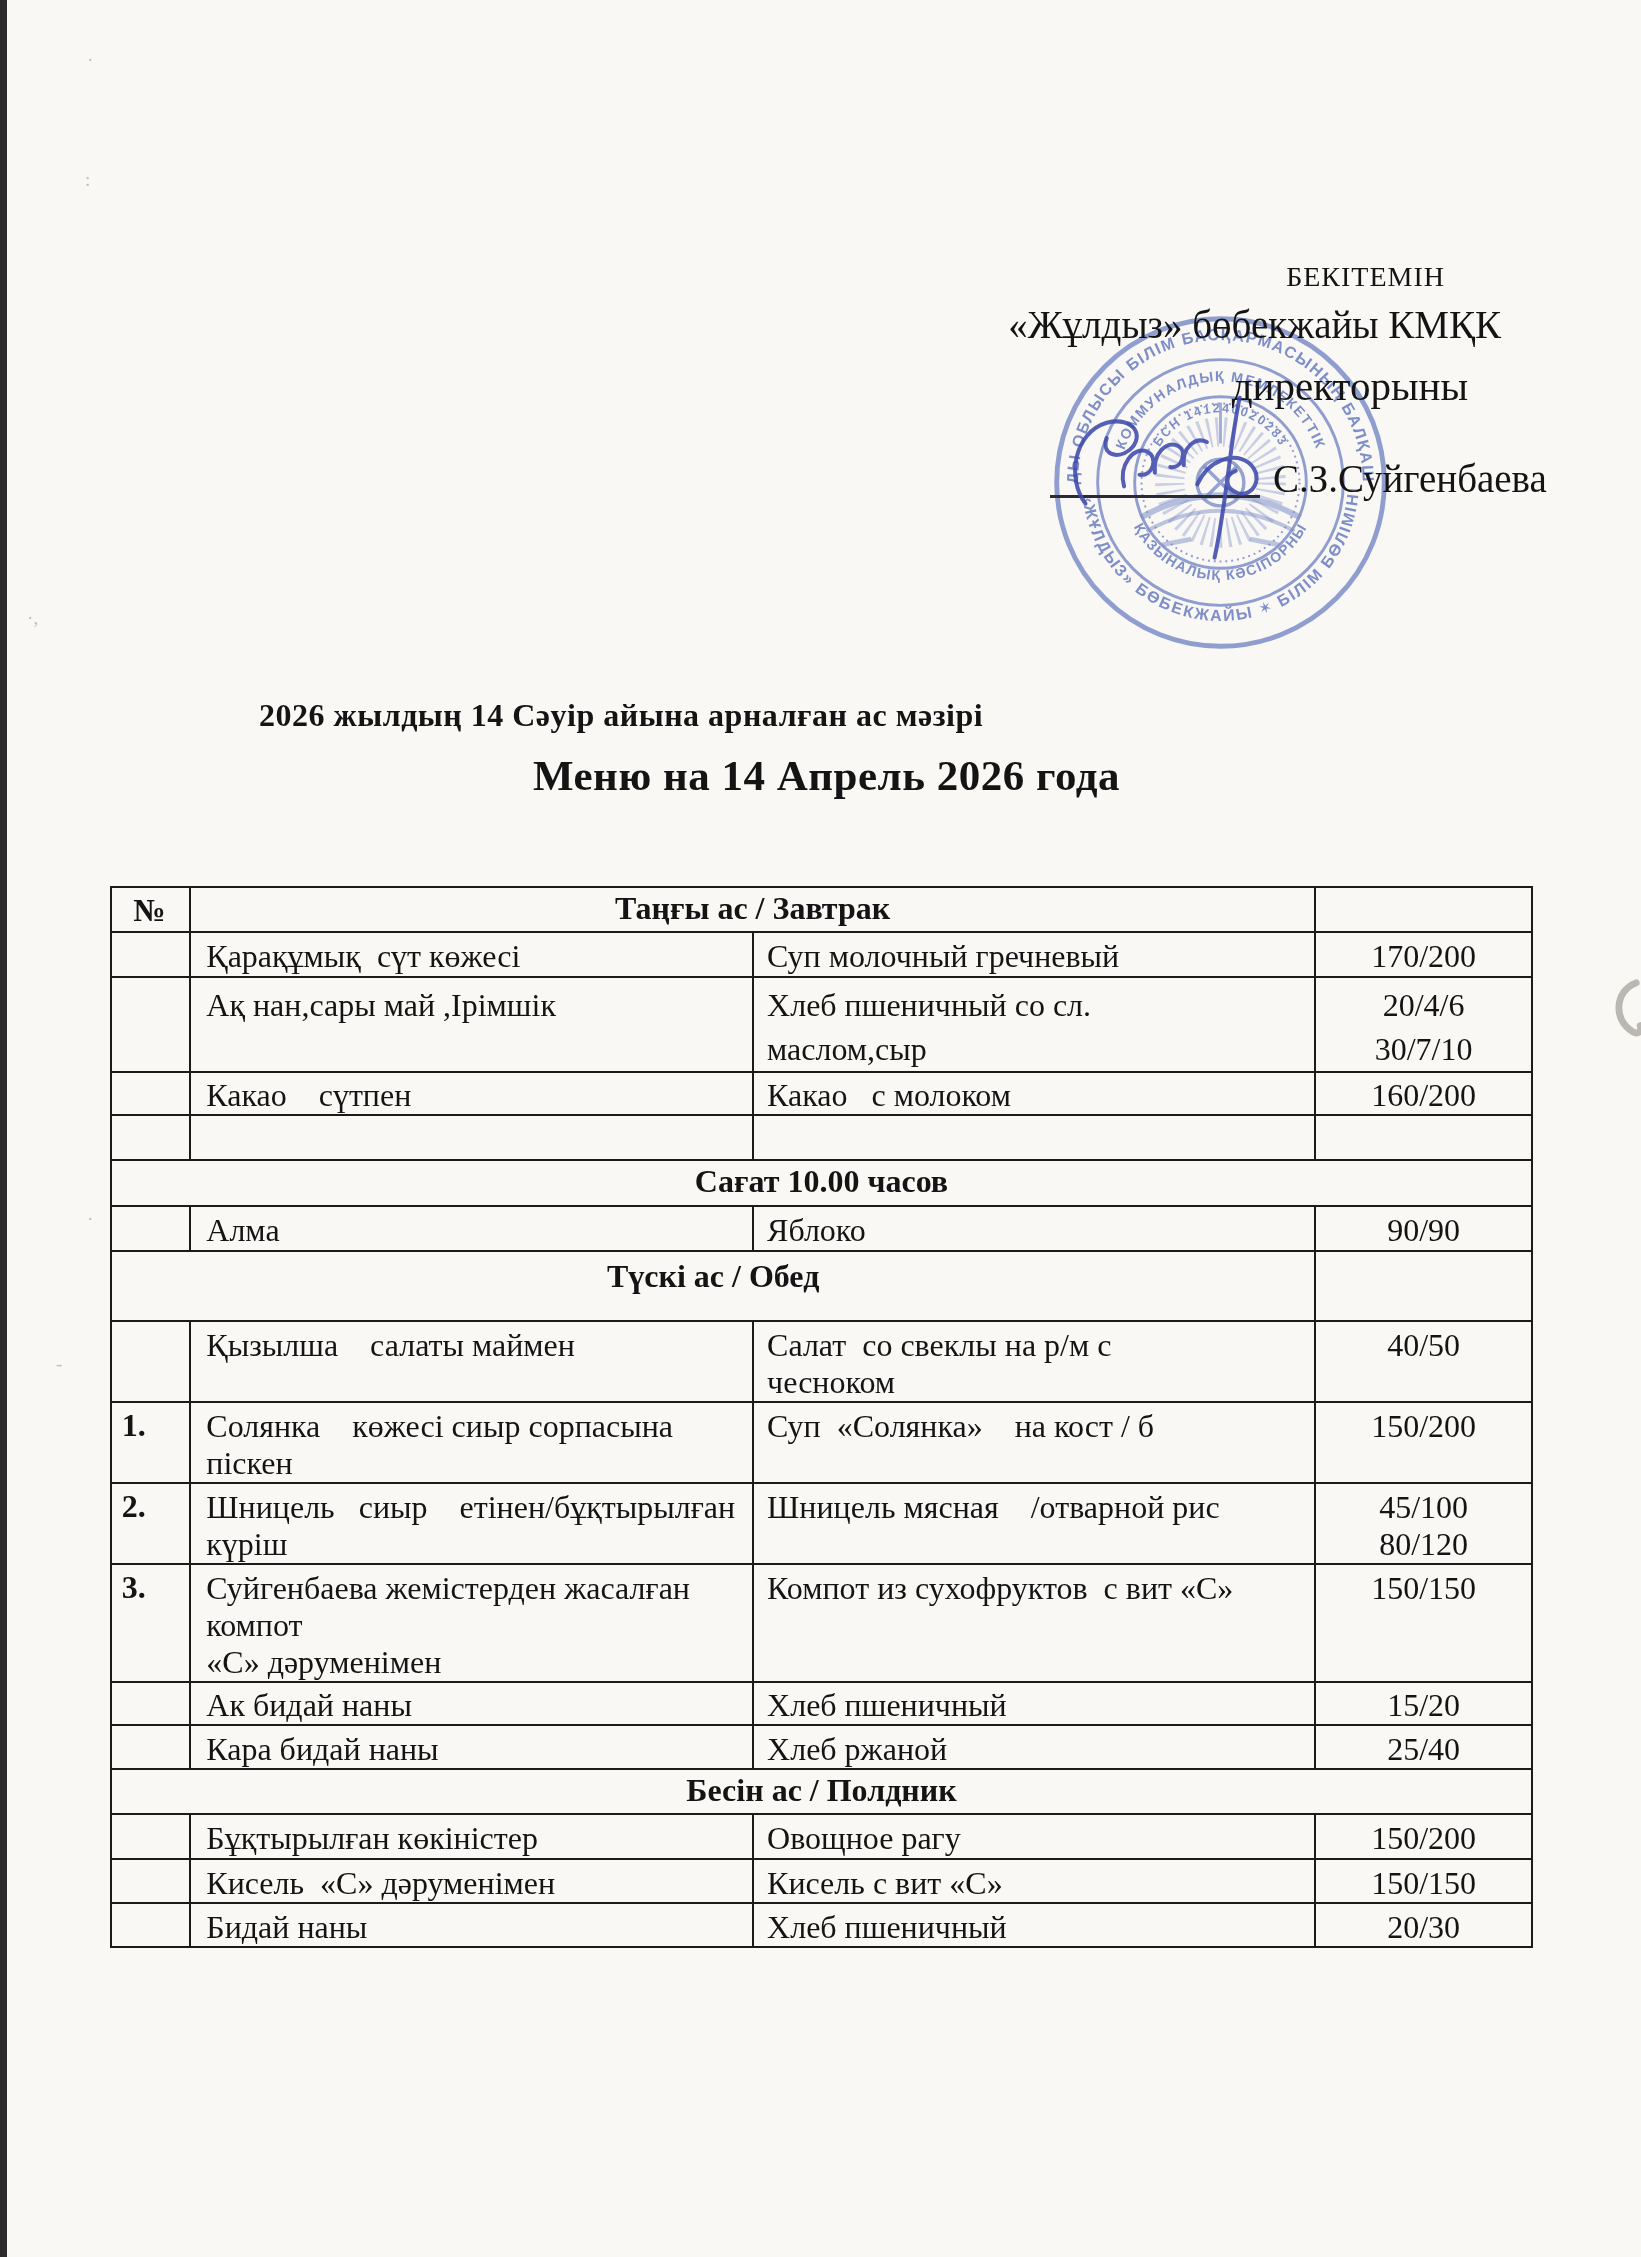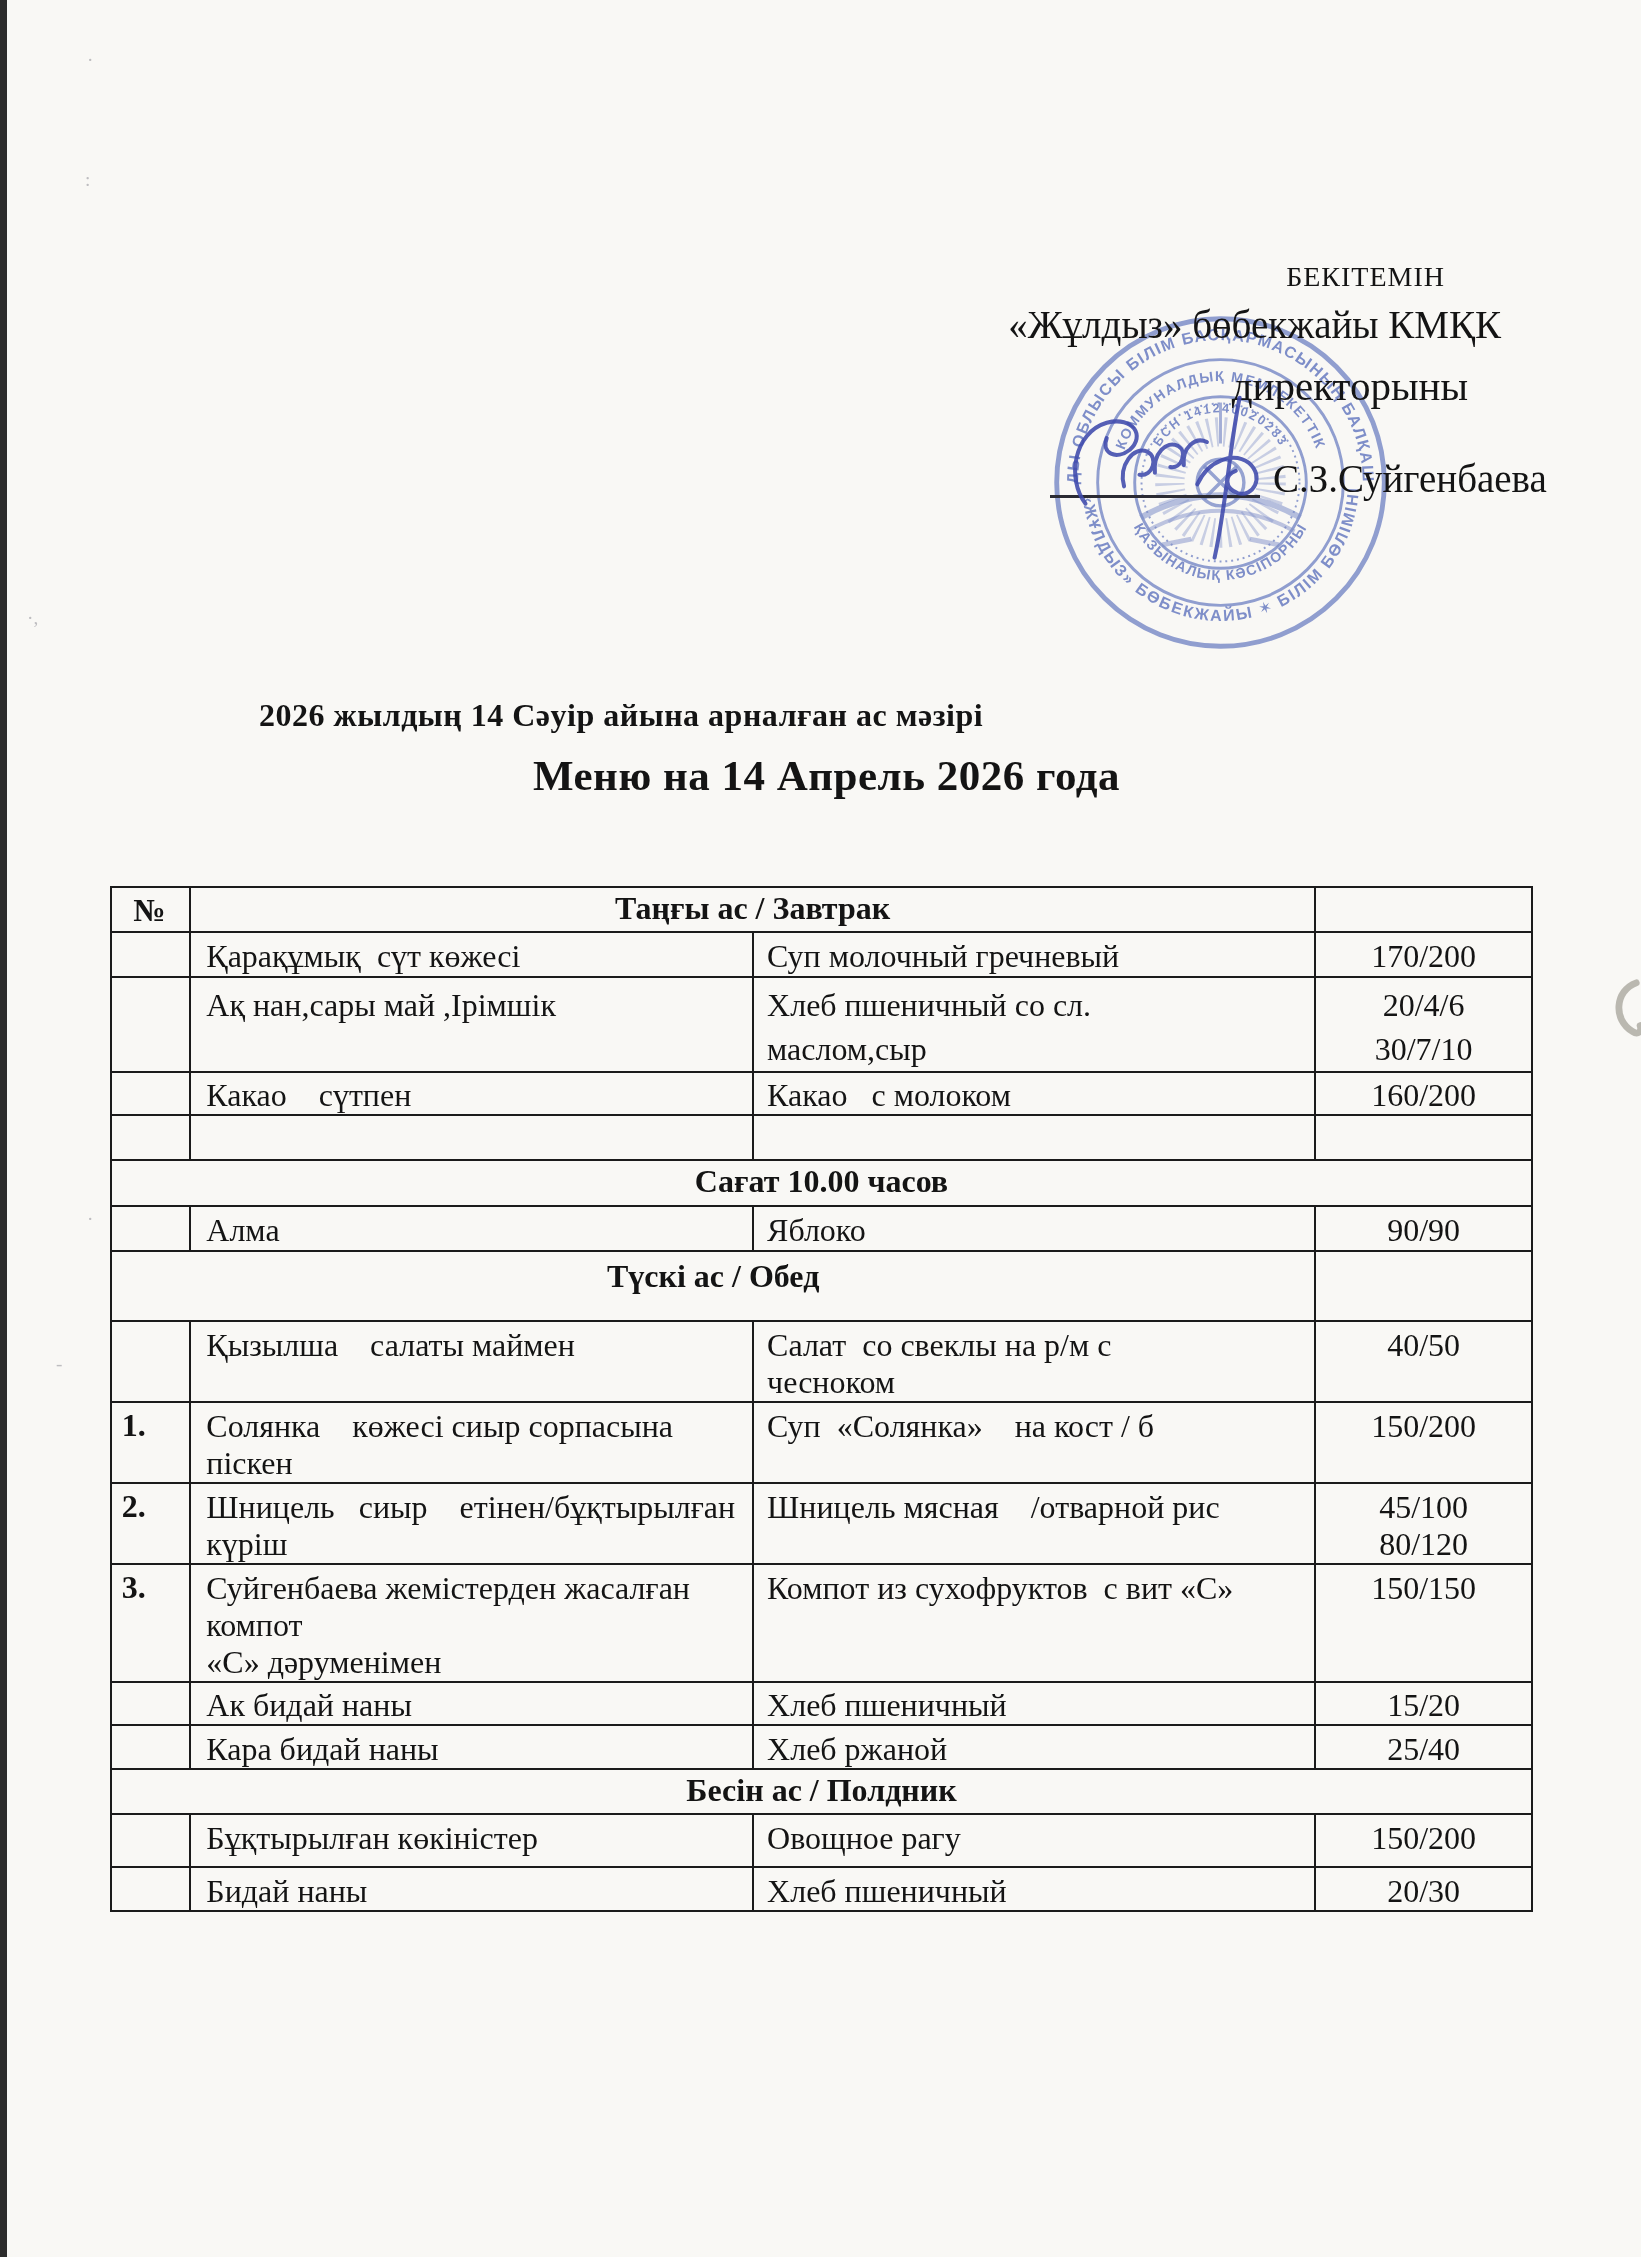--- a/index.html
+++ b/index.html
@@ -206,26 +206,32 @@
   </tr>
   <tr style="height:43px">
     <td class="c-num"></td>
     <td class="c-kk">Кара бидай наны</td>
     <td class="c-ru">Хлеб ржаной</td>
     <td class="c-por">25/40</td>
   </tr>
   <tr style="height:36px">
     <td class="sec-cell" colspan="4">Бесін ас / Полдник</td>
   </tr>
-  <tr style="height:53px">
+  <tr style="height:45px">
     <td class="c-num"></td>
     <td class="c-kk">Бұқтырылған көкіністер</td>
     <td class="c-ru">Овощное рагу</td>
     <td class="c-por">150/200</td>
   </tr>
+  <tr style="height:43px">
+    <td class="c-num"></td>
+    <td class="c-kk">Кисель  «С» дәруменімен</td>
+    <td class="c-ru">Кисель с вит «С»</td>
+    <td class="c-por">150/150</td>
+  </tr>
   <tr style="height:44px">
     <td class="c-num"></td>
     <td class="c-kk">Бидай наны</td>
     <td class="c-ru">Хлеб пшеничный</td>
     <td class="c-por">20/30</td>
   </tr>
 </tbody>
   </table>
 
 <svg class="curl" width="39" height="70" viewBox="0 0 40 72">

